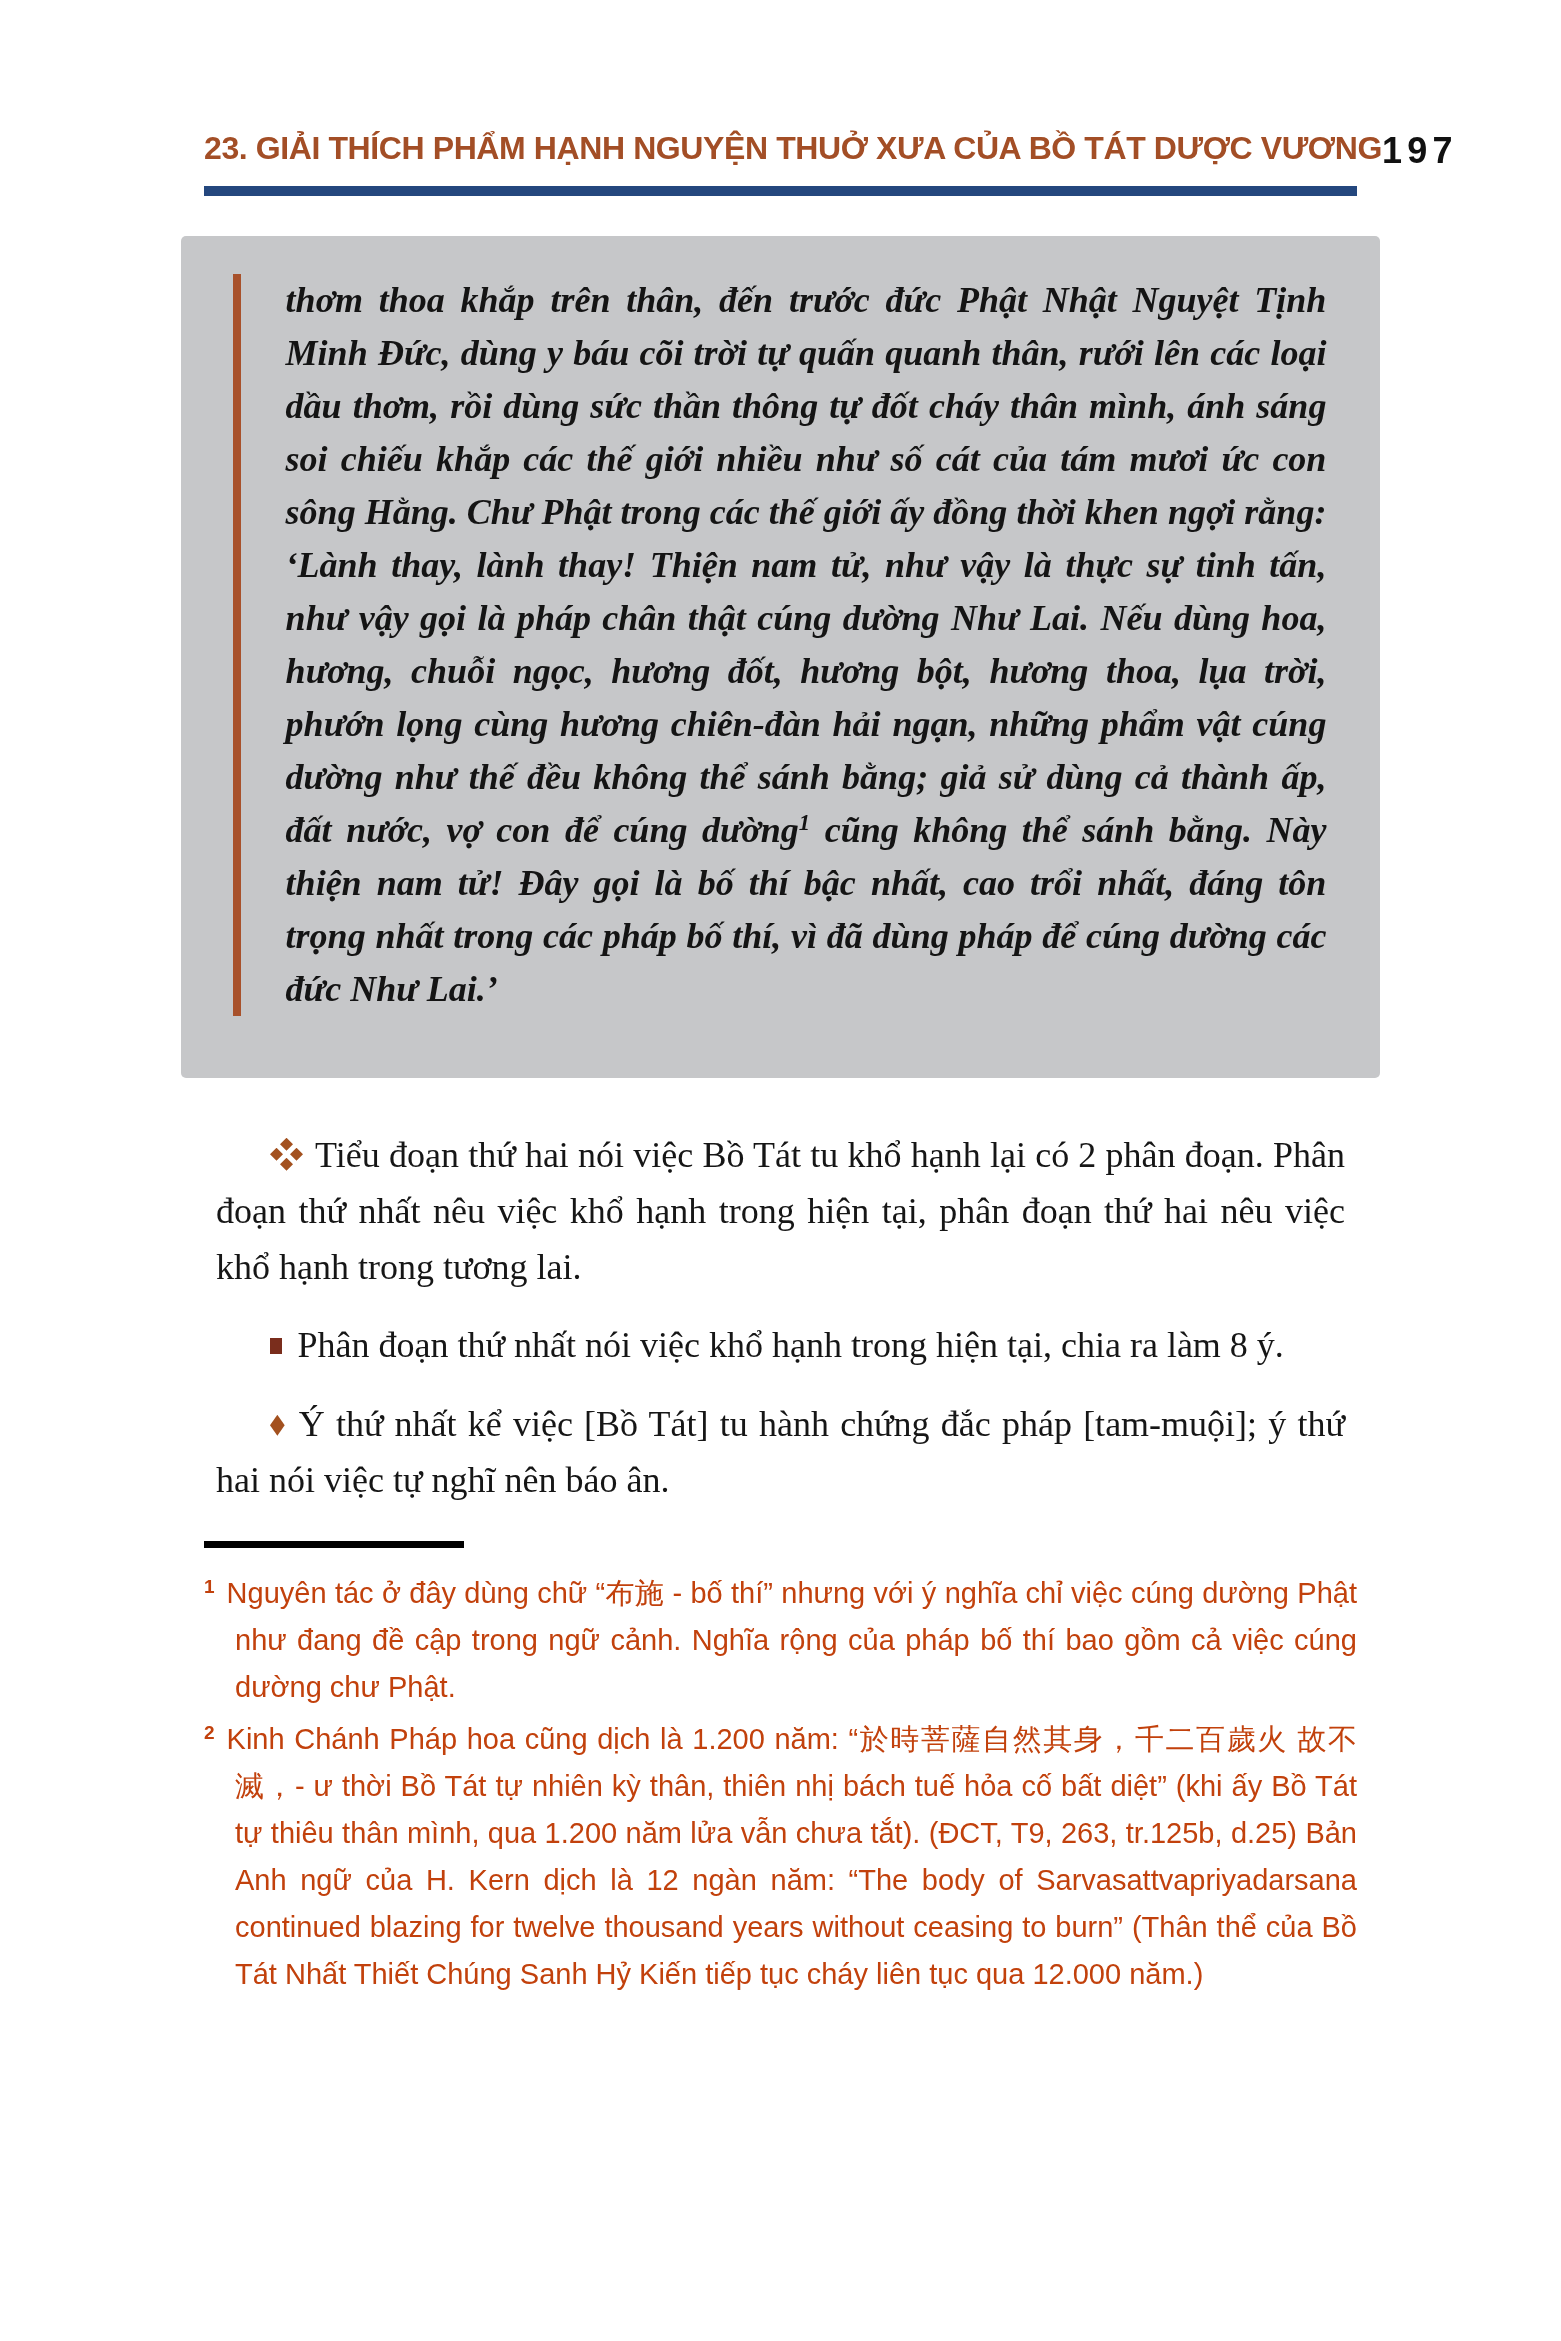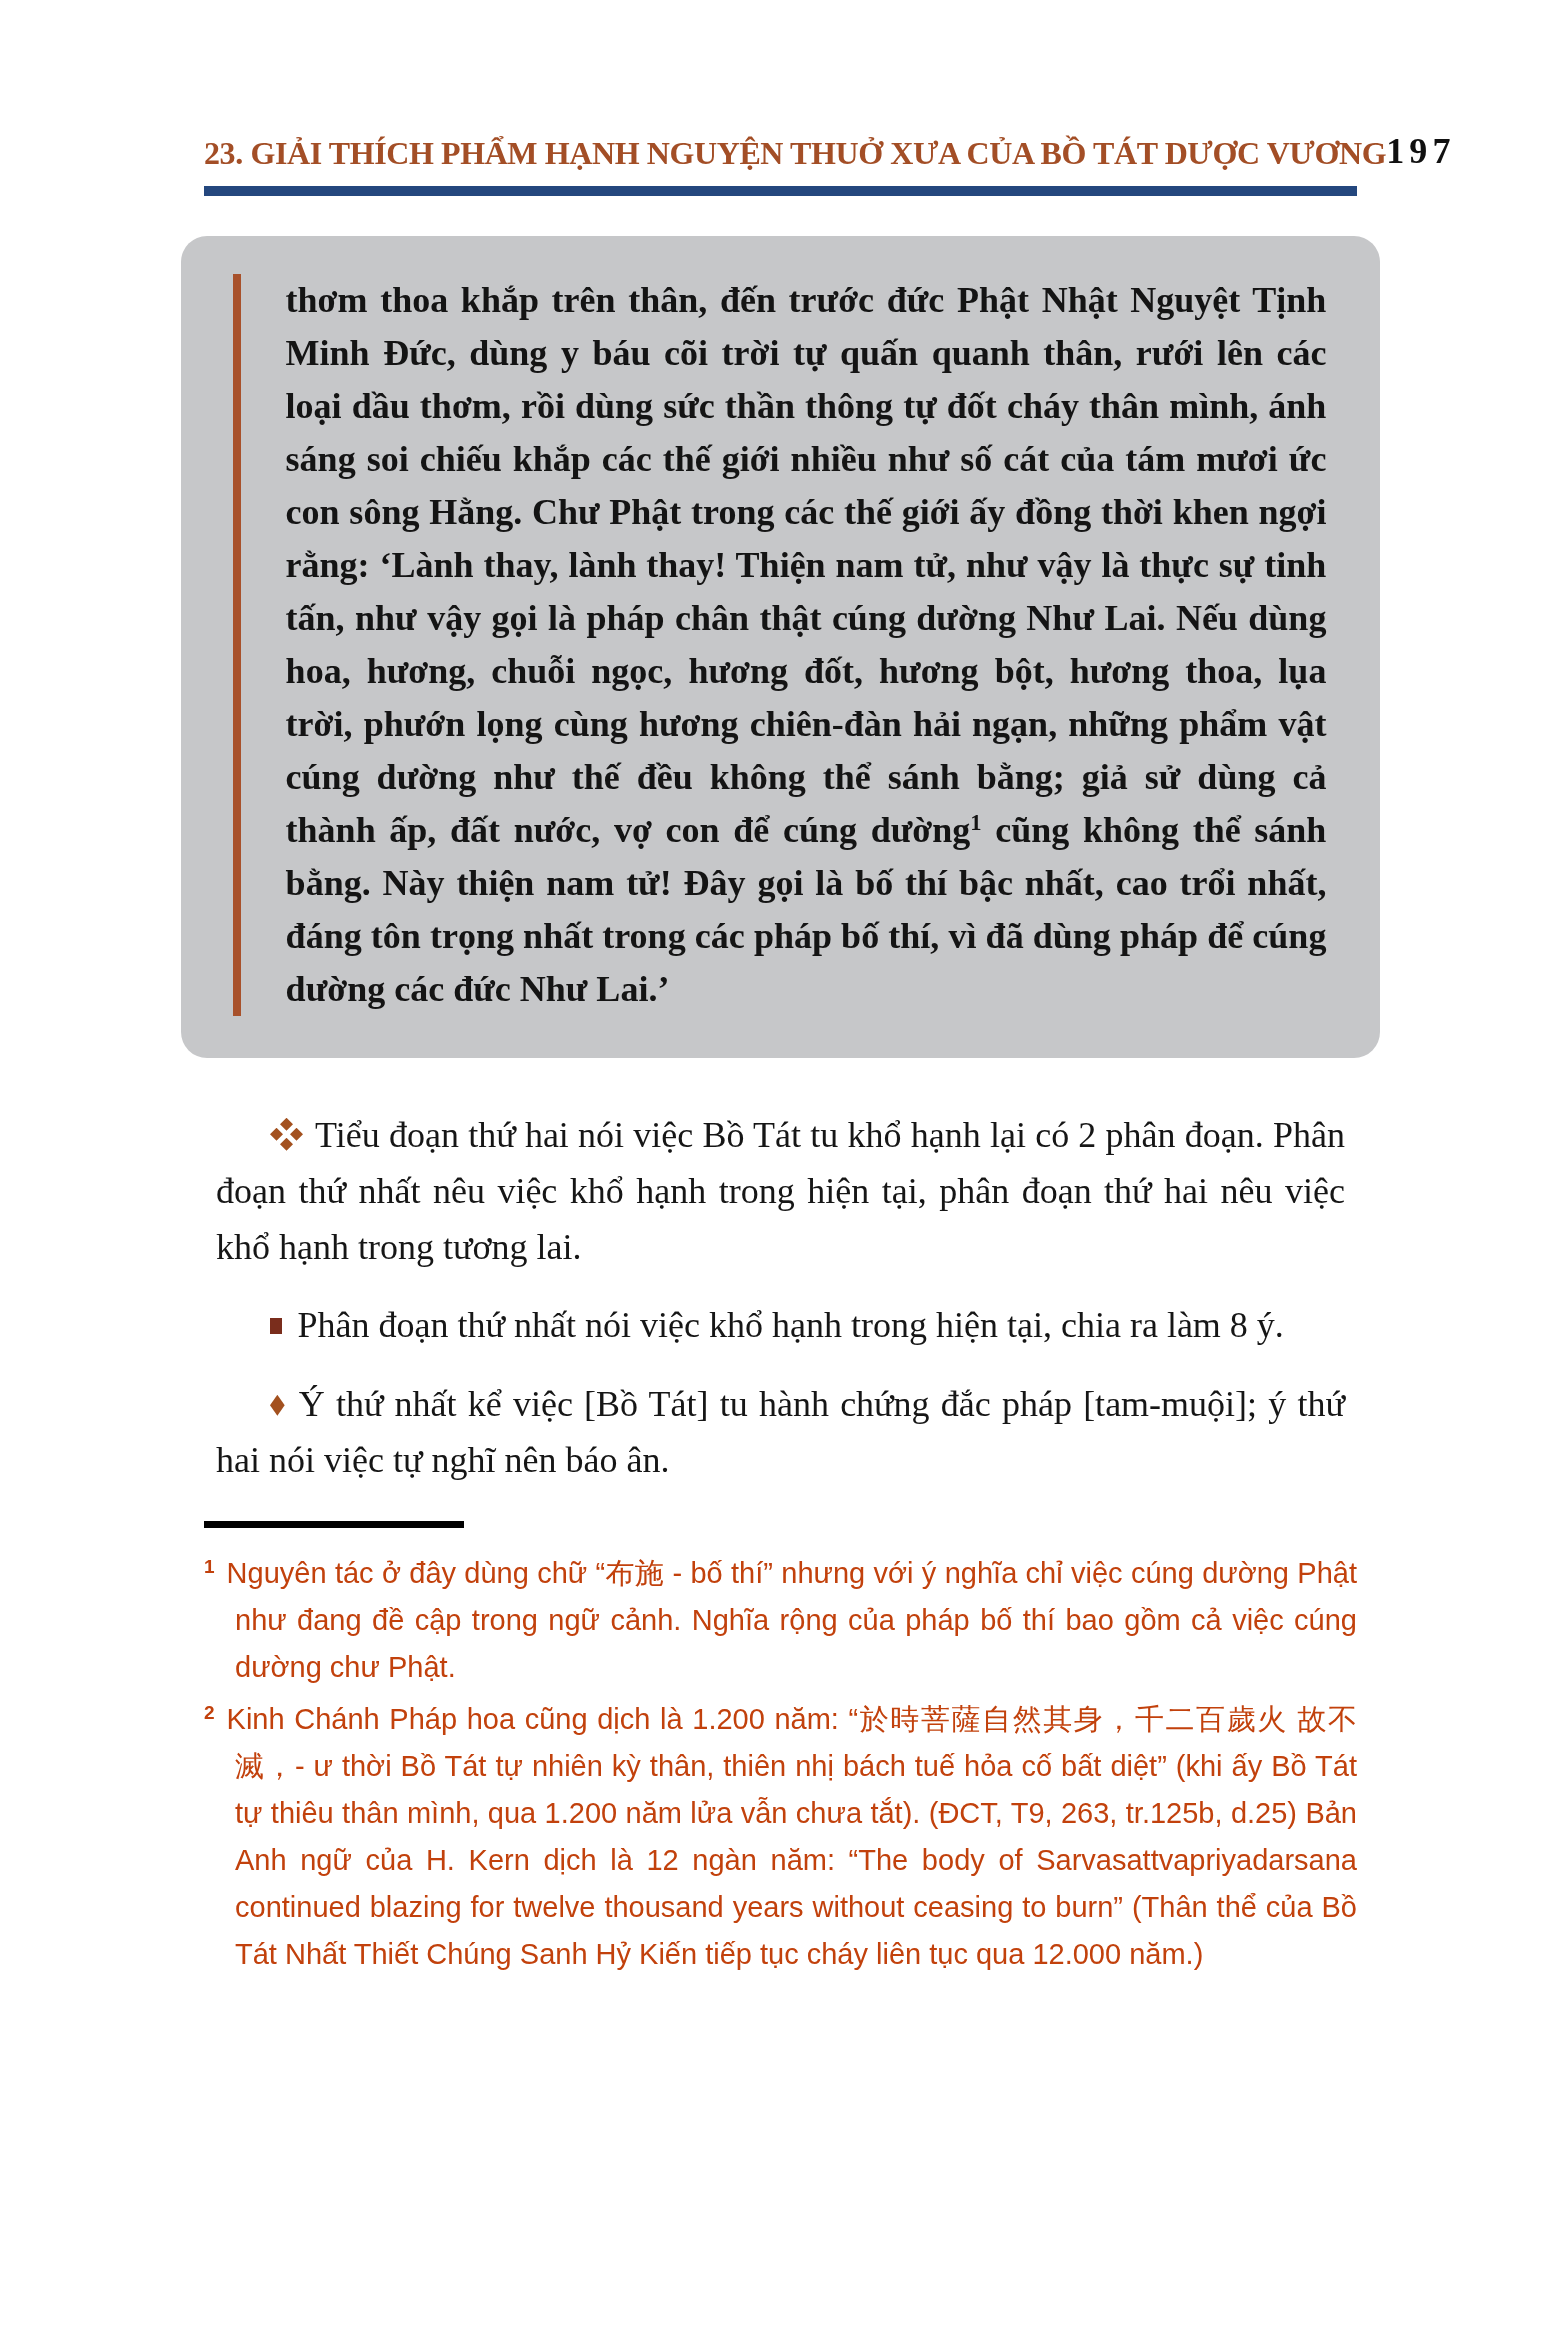--- a/index.html
+++ b/index.html
@@ -8,40 +8,41 @@
     width:1561px;height:2342px;
     background:#fff;
     box-sizing:border-box;
     padding:130px 204px 0 204px;
     font-family:"Liberation Serif","DejaVu Serif",serif;
     color:#1b1b1b;
     overflow:hidden;
   }
   
   .page-header{
-    display:flex;justify-content:space-between;align-items:flex-end;
-    font-family:Liberation Serif, serif;
+    display:flex;justify-content:space-between;align-items:flex-start;
+    font-family:Liberation Sans, sans-serif;
   }
   .running-title{
     color:var(--header-brown);
     font-weight:bold;font-size:32px;letter-spacing:-0.4px;
     white-space:nowrap;
   }
   .page-number{
     color:#111;font-weight:bold;font-size:36px;letter-spacing:5.2px;
   }
   .header-rule{
     margin-top:14px;height:9.5px;background:var(--rule-navy);
   }
   
   .quote-block{
     margin:40px -23.4px 0 -23.4px;
     background:var(--quote-bg);
-    border-radius:26px;
-    padding:38px 54px 42px 52px;
+    border-radius:5px;
+    padding:38px 54px 62px 52px;
+    font-style:italic;
   }
   .quote-body{
     border-left:8.7px solid var(--quote-bar);
     padding-left:45px;
     font-weight:bold;font-size:36px;line-height:53px;
     text-align:justify;
     color:#141414;
   }
   .quote-para{margin:0;}
   .quote-para sup{

